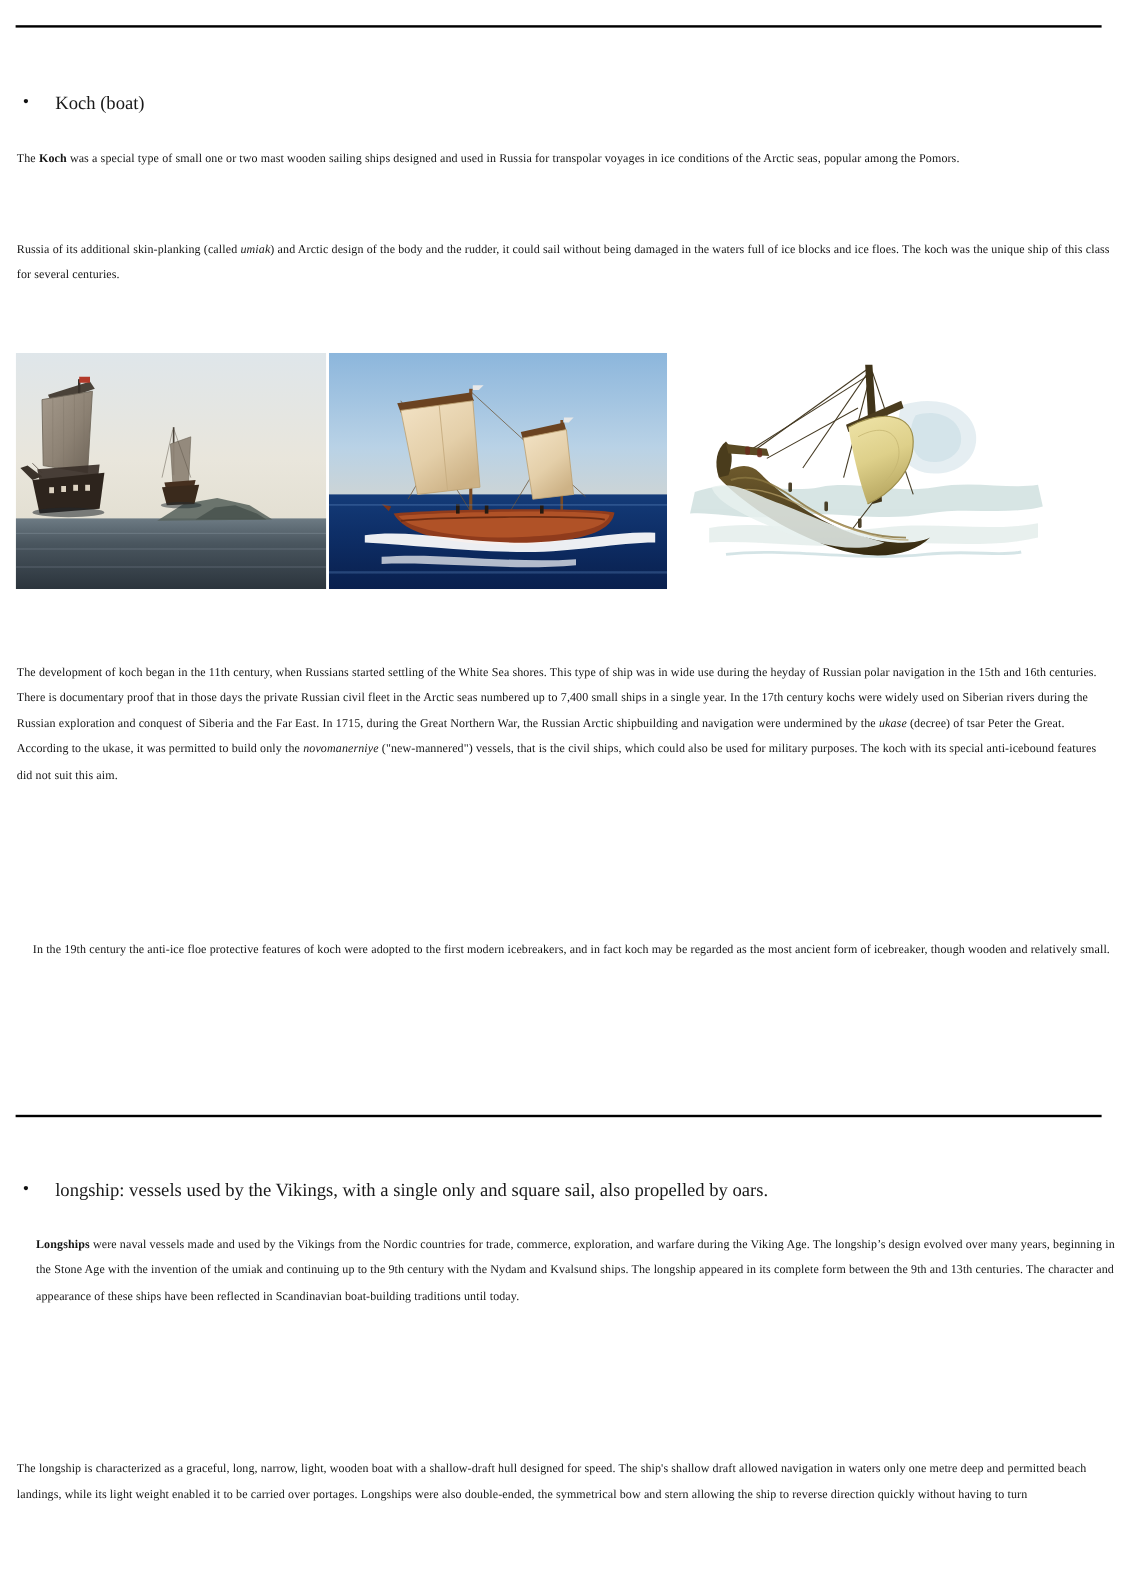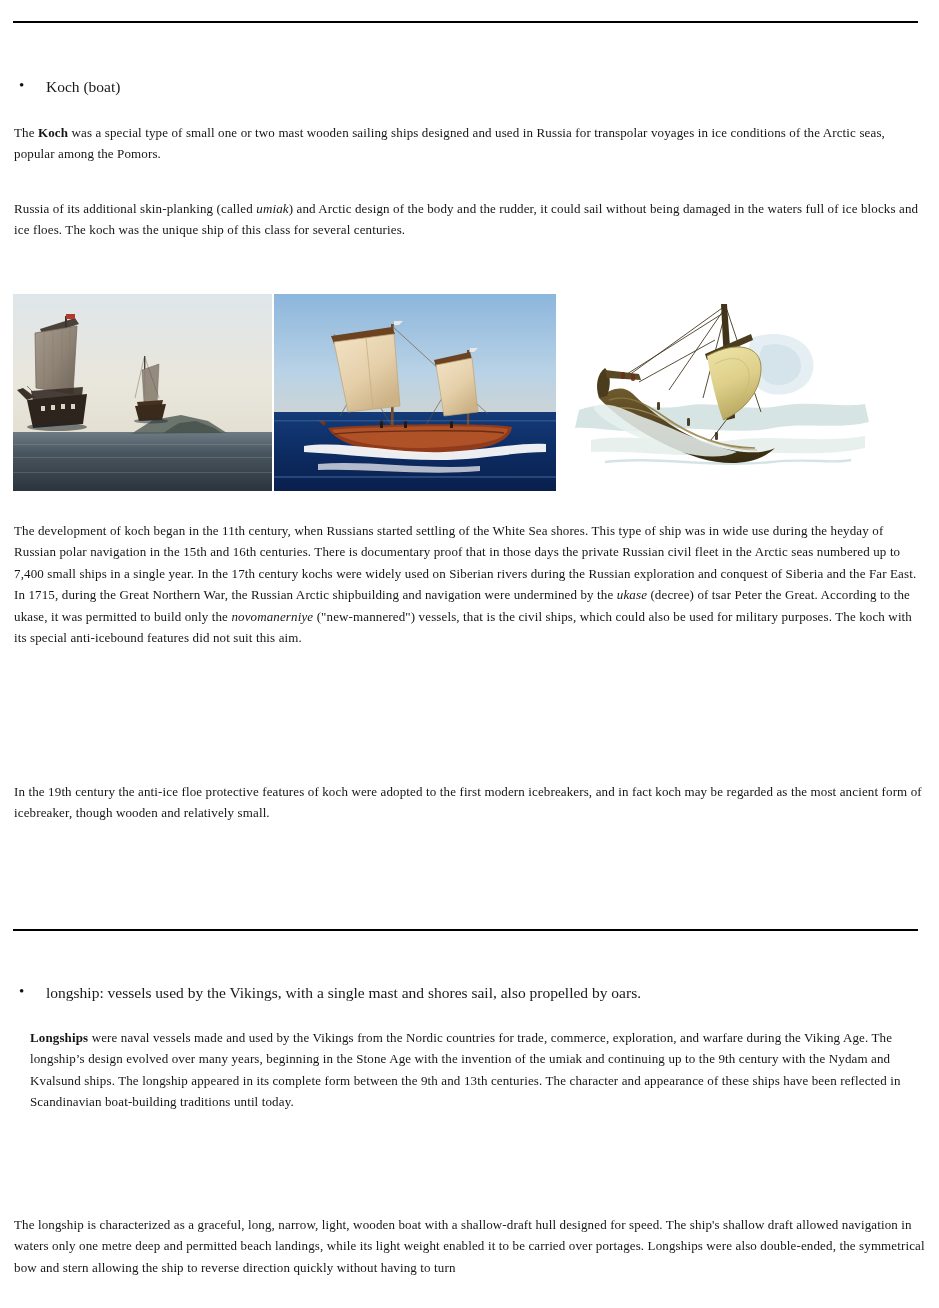--- a/index.html
+++ b/index.html
@@ -62,21 +62,21 @@
   ul.bullets li::before {
     content: "\2022";
     position: absolute;
     left: 5px;
     top: -1px;
     font-size: 15px;
     color: #111;
   }
   p.body {
     margin: 0;
-    font-size: 13px;
+    font-size: 10px;
     line-height: 21.4px;
     text-align: left;
     color: #151515;
     letter-spacing: 0.01em;
   }
   .bold { font-weight: bold; }
   .ital { font-style: italic; }
 
   .blk { position: absolute; left: 0; width: 911px; }
 
@@ -116,31 +116,31 @@
     </ul>
 
     <p class="body blk" style="top:122px;">
       <span>The </span><span class="bold">Koch</span><span> was a special type of small one or two mast wooden sailing ships designed and used in Russia for transpolar voyages in ice conditions of the Arctic seas, popular among the Pomors.</span>
     </p>
 
     <p class="body blk" style="top:198px;">
       <span>Russia of its additional skin-planking (called </span><span class="ital">umiak</span><span>) and Arctic design of the body and the rudder, it could sail without being damaged in the waters full of ice blocks and ice floes. The koch was the unique ship of this class for several centuries.</span>
     </p>
 
-    <p class="body blk" style="top:520px;">
+    <p class="body blk" style="top:550px;">
       <span>The development of koch began in the 11th century, when Russians started settling of the White Sea shores. This type of ship was in wide use during the heyday of Russian polar navigation in the 15th and 16th centuries. There is documentary proof that in those days the private Russian civil fleet in the Arctic seas numbered up to 7,400 small ships in a single year. In the 17th century kochs were widely used on Siberian rivers during the Russian exploration and conquest of Siberia and the Far East. In 1715, during the Great Northern War, the Russian Arctic shipbuilding and navigation were undermined by the </span><span class="ital">ukase</span><span> (decree) of tsar Peter the Great. According to the ukase, it was permitted to build only the </span><span class="ital">novomanerniye</span><span> ("new-mannered") vessels, that is the civil ships, which could also be used for military purposes. The koch with its special anti-icebound features did not suit this aim.</span>
     </p>
 
-    <p class="body blk" style="top:781px;">
+    <p class="body blk" style="top:781px;text-align:right;">
       <span>In the 19th century the anti-ice floe protective features of koch were adopted to the first modern icebreakers, and in fact koch may be regarded as the most ancient form of icebreaker, though wooden and relatively small.</span>
     </p>
 
     <ul class="bullets blk" style="top:982px;">
       <li>
-        <span>longship: vessels used by the Vikings, with a single mast and shores sail, also propelled by oars.</span>
+        <span>longship: vessels used by the Vikings, with a single only and square sail, also propelled by oars.</span>
       </li>
     </ul>
 
     <p class="body blk" style="top:1027px;margin-left:16px;">
       <span class="bold">Longships</span><span> were naval vessels made and used by the Vikings from the Nordic countries for trade, commerce, exploration, and warfare during the Viking Age. The longship’s design evolved over many years, beginning in the Stone Age with the invention of the umiak and continuing up to the 9th century with the Nydam and Kvalsund ships. The longship appeared in its complete form between the 9th and 13th centuries. The character and appearance of these ships have been reflected in Scandinavian boat-building traditions until today.</span>
     </p>
 
     <p class="body blk" style="top:1214px;">
       <span>The longship is characterized as a graceful, long, narrow, light, wooden boat with a shallow-draft hull designed for speed. The ship's shallow draft allowed navigation in waters only one metre deep and permitted beach landings, while its light weight enabled it to be carried over portages. Longships were also double-ended, the symmetrical bow and stern allowing the ship to reverse direction quickly without having to turn</span>
     </p>

